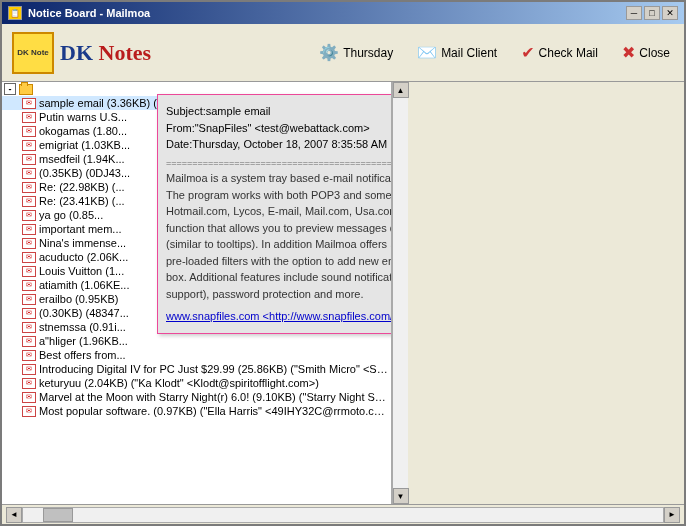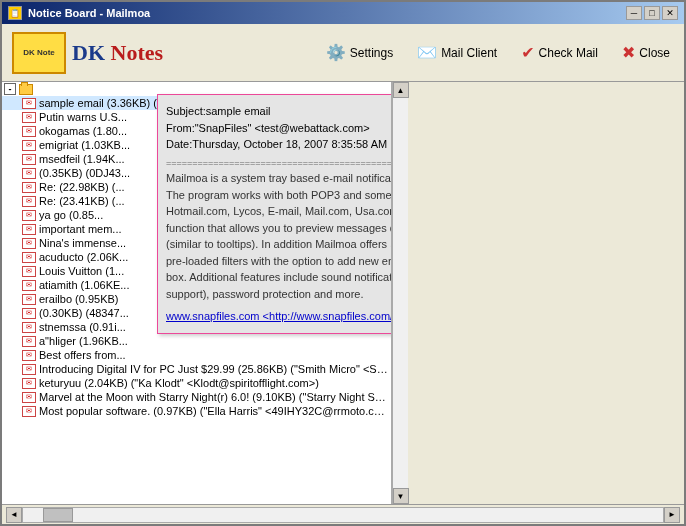--- a/index.html
+++ b/index.html
@@ -73,21 +73,21 @@
       height: 58px;
       flex-shrink: 0;
     }
     .app-logo {
       display: flex;
       align-items: center;
       gap: 6px;
       margin-right: auto;
     }
     .logo-icon {
-      width: 54px;
+      width: 42px;
       height: 42px;
       background: #ffdd44;
       border: 2px solid #cc8800;
       display: flex;
       align-items: center;
       justify-content: center;
       font-size: 9px;
       font-weight: bold;
       color: #333;
       position: relative;
@@ -316,21 +316,21 @@
       <div class="logo-icon">
         <span style="font-size:8px;font-weight:bold;color:#333;">DK Note</span>
       </div>
       <span class="logo-text">
         <span style="color:#1a3a8a;">DK</span><span style="color:#b91c1c;"> Notes</span>
       </span>
     </div>
     <div class="toolbar">
       <div class="toolbar-btn">
         <span class="toolbar-icon">⚙️</span>
-        <span>Settings</span>
+        <span>Thursday</span>
       </div>
       <div class="toolbar-btn">
         <span class="toolbar-icon">✉️</span>
         <span>Mail Client</span>
       </div>
       <div class="toolbar-btn">
         <span class="toolbar-icon" style="color:#cc3333;">✔</span>
         <span>Check Mail</span>
       </div>
       <div class="toolbar-btn">

